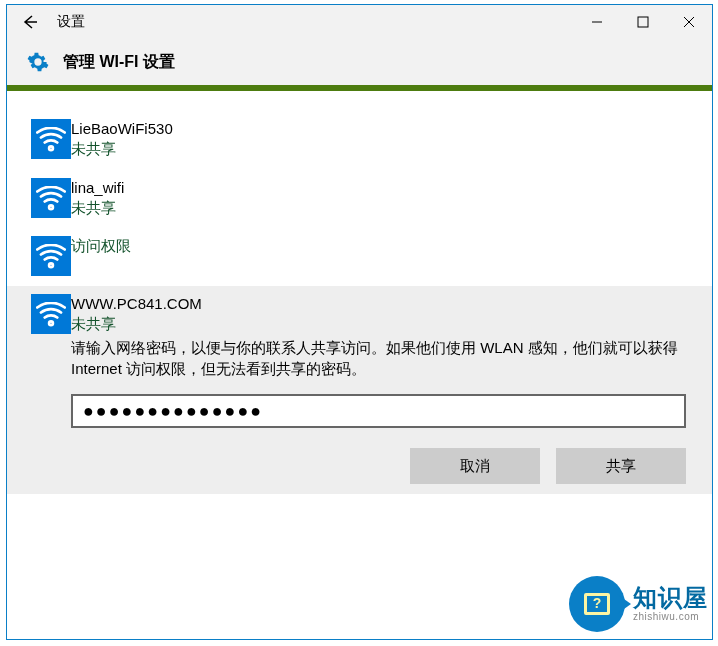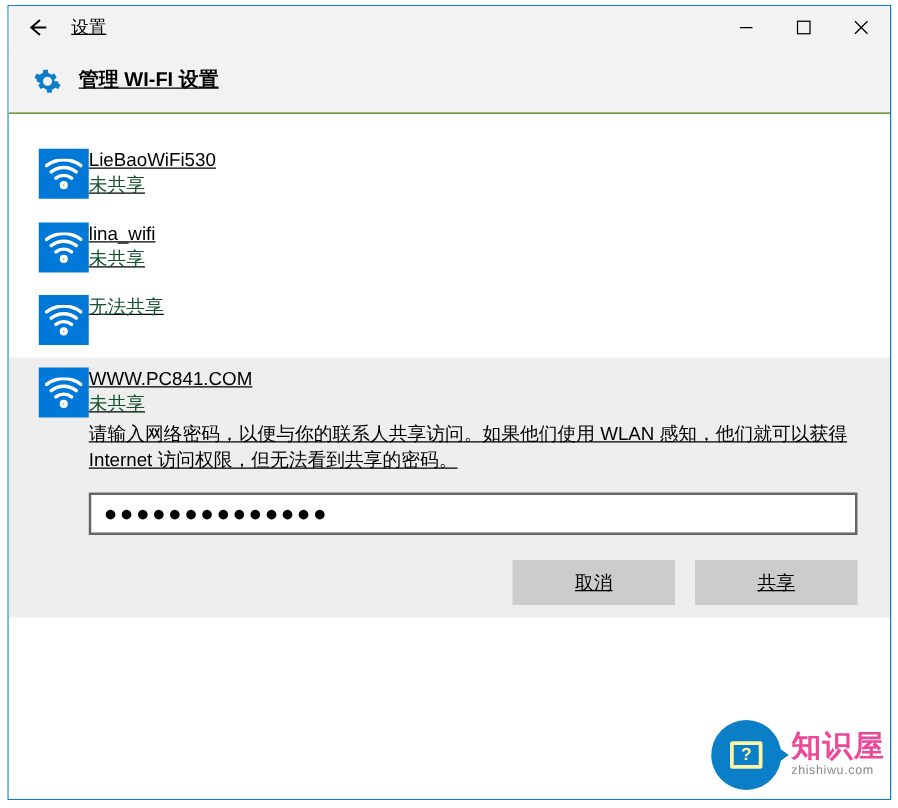--- a/index.html
+++ b/index.html
@@ -1,25 +1,25 @@
 <!DOCTYPE html>
 <html><head>
 <meta charset="utf-8">
 <style>
   * { box-sizing: border-box; margin: 0; padding: 0; font-family: "Microsoft YaHei", "Segoe UI", sans-serif; }
   body { background: #fff; width: 718px; height: 646px; position: relative; overflow: hidden; }
   .frame { position: absolute; left: 6px; top: 4px; width: 707px; height: 636px; border: 1px solid #0a7fc7; background: #fff; }
-  .window { width: 100%; height: 100%; background: #fff; display: flex; flex-direction: column; text-decoration: underline; }
+  .window { width: 100%; height: 100%; background: #fff; display: flex; flex-direction: column; }
   .titlebar { height: 34px; background: #f2f2f2; display: flex; align-items: center; }
   .back-btn { width: 46px; height: 34px; display: flex; align-items: center; justify-content: center; }
   .title { font-size: 14px; color: #000; padding-left: 4px; flex: 1; }
   .win-controls { display: flex; height: 34px; }
   .win-btn { width: 46px; height: 34px; display: flex; align-items: center; justify-content: center; }
   .win-btn svg { width: 12px; height: 12px; stroke: #000; stroke-width: 1; fill: none; }
-  .subheader { height: 52px; background: #f2f2f2; display: flex; align-items: center; padding-left: 20px; gap: 14px; border-bottom: 1px solid #4d7c0f; }
+  .subheader { height: 52px; background: #f2f2f2; display: flex; align-items: center; padding-left: 20px; gap: 14px; border-bottom: 6px solid #4d7c0f; }
   .gear-icon { width: 22px; height: 22px; color: #0a7fc7; }
   .page-title { font-size: 16px; font-weight: 600; color: #000; }
   .list { flex: 1; overflow: hidden; padding-top: 20px; }
   .net-item { display: flex; padding: 8px 0 10px 24px; }
   .net-item.selected { background: #eeeeee; margin: 0; padding-left: 24px; }
   .wifi-icon { width: 40px; height: 40px; background: #0078d7; display:flex; align-items:flex-end; justify-content:center; padding-bottom:6px; }
   .wifi-icon svg { width: 30px; height: 26px; }
   .net-info { flex: 1; padding-right: 26px; }
   .ssid { font-size: 15px; color: #000; line-height: 1.35; }
   .status { font-size: 15px; color: #14532d; line-height: 1.35; }
@@ -27,21 +27,21 @@
   .pwd-row { margin-top: 14px; }
   .pwd-input { width: 100%; height: 34px; border: 2px solid #666; background: #fff; padding: 0 10px; font-size: 18px; letter-spacing: 2px; }
   .actions { display: flex; gap: 16px; justify-content: flex-end; margin-top: 20px; }
   .btn { width: 130px; height: 36px; background: #cccccc; border: none; font-size: 15px; color: #000; }
   .logo-badge { position: absolute; right: 10px; bottom: 14px; display: flex; align-items: center; gap: 8px; }
   .logo-circle { width: 56px; height: 56px; background: #0a7fc7; border-radius: 50%; position: relative; display:flex; align-items:center; justify-content:center; }
   .logo-circle::after { content:""; position:absolute; right:-6px; top:50%; transform:translateY(-50%); border-left:14px solid #0a7fc7; border-top:10px solid transparent; border-bottom:10px solid transparent; }
   .logo-mon { width:26px; height:22px; border:3px solid #fcf5a3; border-radius:2px; position:relative; }
   .logo-mon::after { content:"?"; position:absolute; left:50%; top:50%; transform:translate(-50%,-55%); color:#fcf5a3; font-weight:bold; font-size:14px; }
   .logo-text { display:flex; flex-direction:column; line-height:1; }
-  .logo-cn { color:#ec4899; font-size:24px; font-weight:700; letter-spacing:1px; }
+  .logo-cn { color:#0369a1; font-size:24px; font-weight:700; letter-spacing:1px; }
   .logo-url { color:#888; font-size:10px; letter-spacing:0.5px; margin-top:2px; }
 </style>
 </head>
 <body>
 
 <div class="frame">
 <div class="window">
 
   <div class="titlebar">
     <div class="back-btn">
@@ -102,21 +102,21 @@
       </div>
     </div>
 
     <div class="net-item">
       <div class="wifi-icon">
         <svg viewBox="0 0 24 20">
               <path d="M12 18a1.5 1.5 0 1 0 0-3 1.5 1.5 0 0 0 0 3zM7 12a8 8 0 0 1 10 0M4 8a13 13 0 0 1 16 0M1 4a18 18 0 0 1 22 0" stroke="#fff" stroke-width="2.2" fill="none" stroke-linecap="round"></path>
             </svg>
       </div>
       <div class="net-info">
-        <div class="status">无法共享</div>
+        <div class="status">访问权限</div>
       </div>
     </div>
 
     <div class="net-item selected">
       <div class="wifi-icon">
         <svg viewBox="0 0 24 20">
               <path d="M12 18a1.5 1.5 0 1 0 0-3 1.5 1.5 0 0 0 0 3zM7 12a8 8 0 0 1 10 0M4 8a13 13 0 0 1 16 0M1 4a18 18 0 0 1 22 0" stroke="#fff" stroke-width="2.2" fill="none" stroke-linecap="round"></path>
             </svg>
       </div>
       <div class="net-info">

